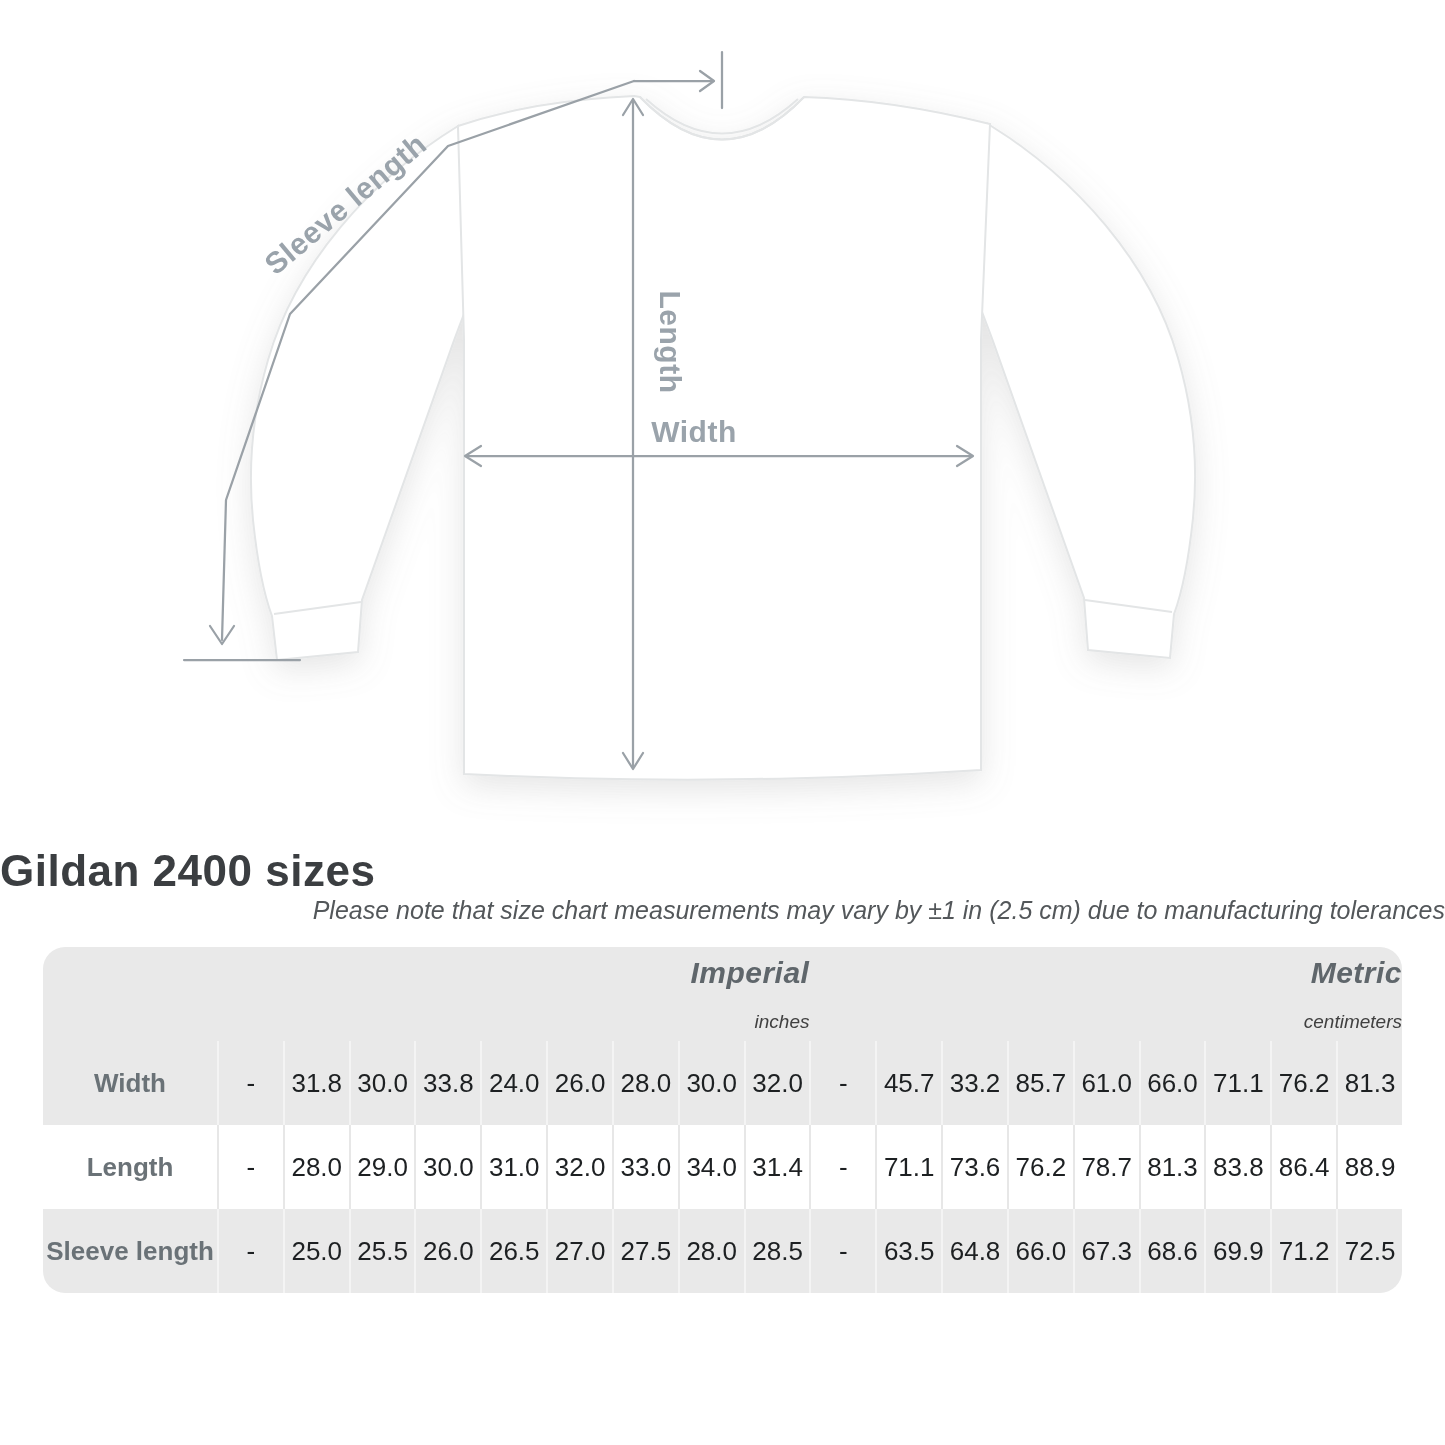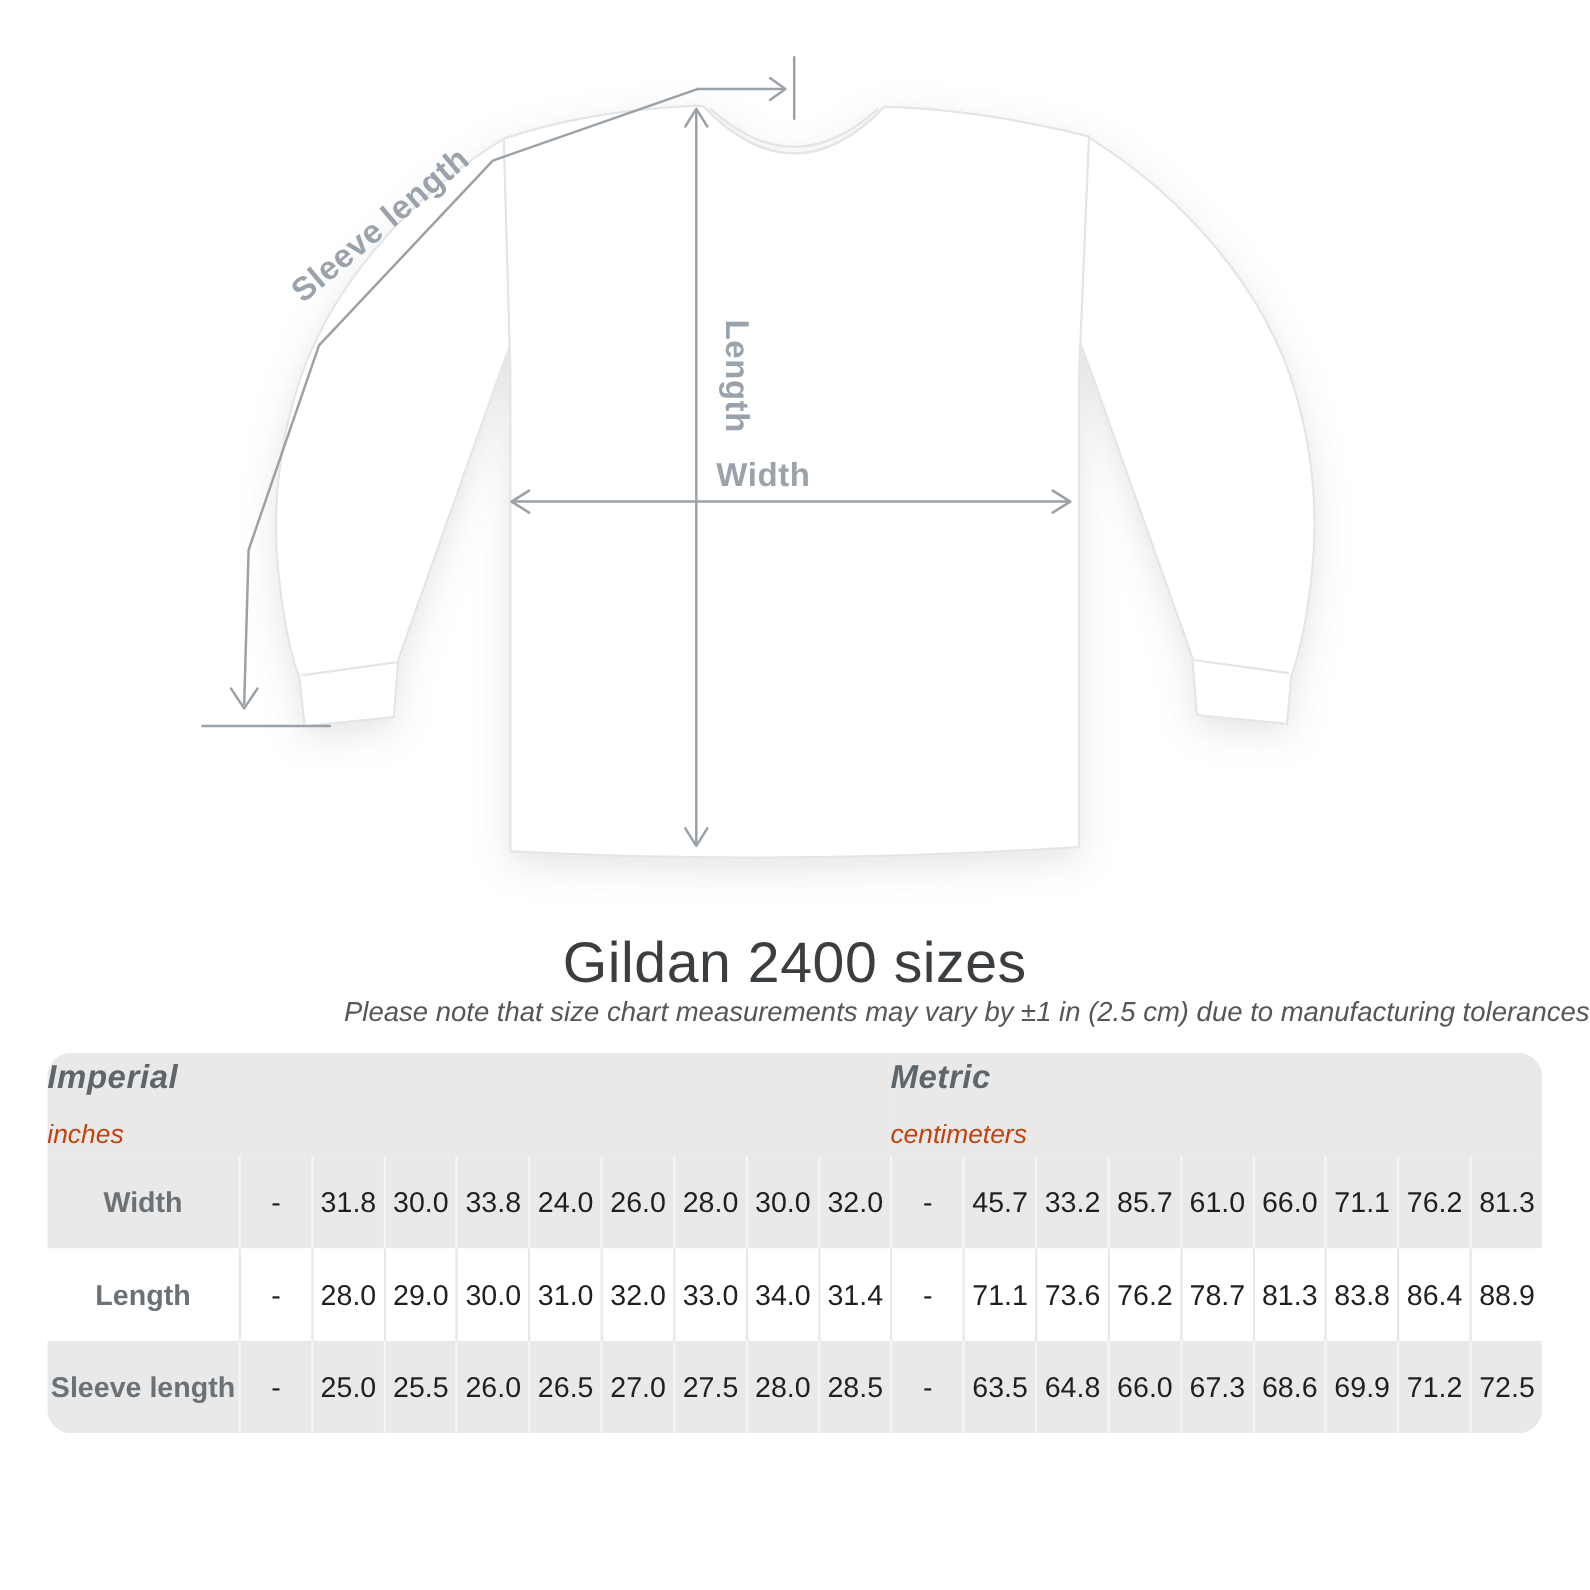--- a/index.html
+++ b/index.html
@@ -9,45 +9,45 @@
     -webkit-font-smoothing:antialiased;
   }
   .page{width:1445px;height:1445px;position:relative;background:#fff;}
 
   
   .diagram{width:1445px;height:830px;position:relative;}
   .diagram svg{display:block;}
 
   
   .title{
-    margin-top:16px;text-align:center;
-    font-size:52px;font-weight:normal;color:#3b3e41;letter-spacing:.5px;
+    margin-top:16px;text-align:left;
+    font-size:44px;font-weight:bold;color:#3b3e41;letter-spacing:.5px;
   }
   .subtitle{
     text-align:right;
     font-size:25px;font-style:italic;color:#53575a;
   }
 
   
   .chart-card{
     width:1359px;margin:22px auto 0 auto;
     border-radius:22px;overflow:hidden;background:#fff;
   }
   table.sizes{
     width:100%;border-collapse:separate;border-spacing:0;table-layout:fixed;
   }
   col.c-label{width:174px;}
   col.c-size{width:calc((100% - 174px)/18);}
 
   tr.band-row th{
-    background:#e9e9e9;height:94px;vertical-align:middle;text-align:left;
+    background:#e9e9e9;height:94px;vertical-align:middle;text-align:right;
     font-weight:normal;padding:0;
   }
   .unit-title{font-size:30px;font-weight:bold;font-style:italic;color:#5f666b;letter-spacing:.5px;}
-  .unit-sub{font-size:24px;font-style:italic;color:#c2410c;margin-top:21px;}
+  .unit-sub{font-size:19px;font-style:italic;color:#404040;margin-top:21px;}
 
   tr.size-row > *{
     background:#ffffff;height:84px;vertical-align:middle;text-align:center;
     font-size:25px;font-weight:bold;color:#6a7277;padding:0;
   }
   tr.data-row > th{
     font-size:26px;font-weight:bold;color:#6a7277;
     height:84px;vertical-align:middle;text-align:center;padding:0;
   }
   tr.data-row > td{

